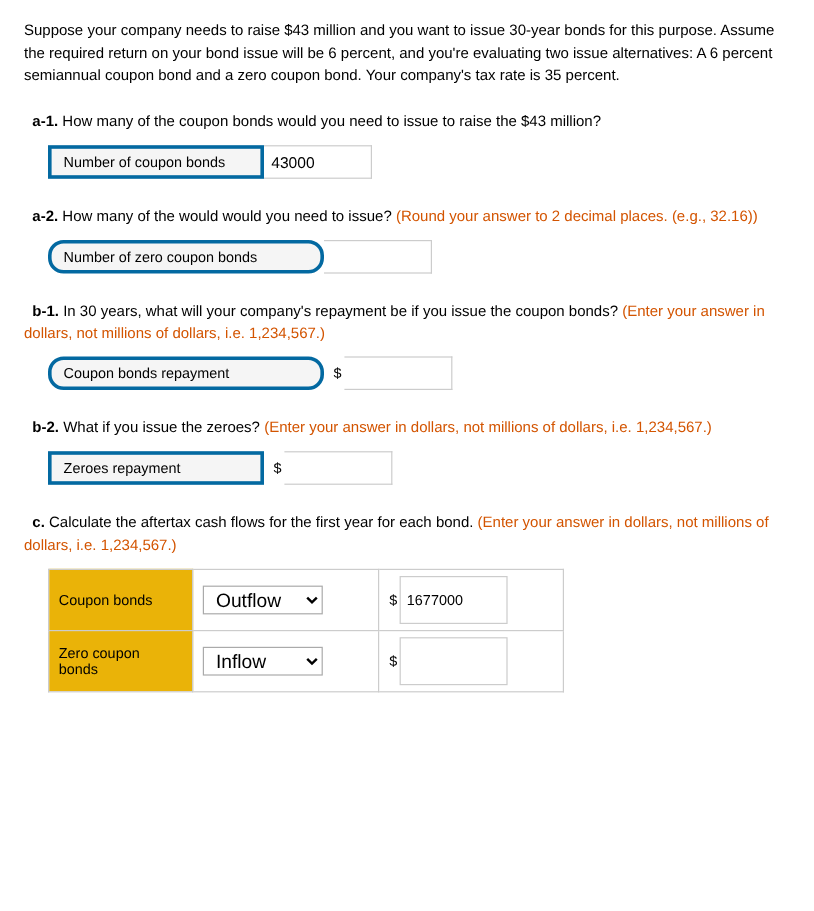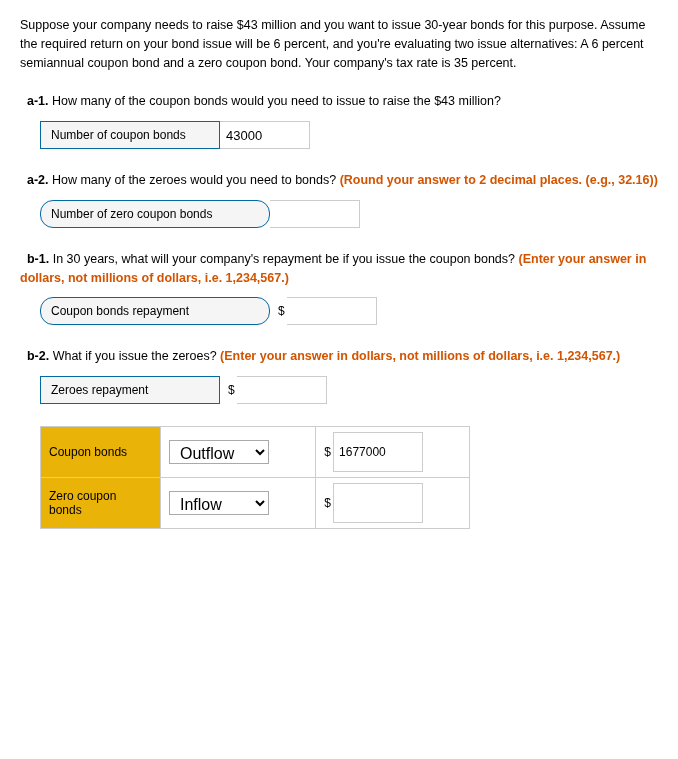--- a/index.html
+++ b/index.html
@@ -28,31 +28,31 @@
       font-size: 12.5px;
       line-height: 1.5;
       margin-bottom: 10px;
     }
     .question-label strong {
       font-weight: bold;
       text-align: right;
     }
     .question-label .bold-orange {
       color: #d35400;
-      font-weight: bold;
+      font-weight: normal;
     }
     .input-row {
       display: flex;
       align-items: center;
       margin-left: 20px;
       margin-top: 6px;
     }
     .field-label {
       background: #f5f5f5;
-      border: 1px solid #0369a1;
+      border: 3px solid #0369a1;
       padding: 5px 10px;
       font-size: 12px;
       min-width: 180px;
       height: 28px;
       display: flex;
       align-items: center;
     }
     .field-label-wide {
       min-width: 230px;
       border-radius: 13px;
@@ -129,21 +129,21 @@
     &nbsp;&nbsp;<strong>a-1.</strong><span> How many of the coupon bonds would you need to issue to raise the $43 million?</span>
   </div>
   <div class="input-row">
     <div class="field-label">Number of coupon bonds</div>
     <input class="field-input" type="text" value="43000" style="">
   </div>
 </div>
 
 <div class="question-block">
   <div class="question-label">
-    &nbsp;&nbsp;<strong>a-2.</strong><span> How many of the zeroes would you need to bonds? </span><span class="bold-orange">(Round your answer to 2 decimal places. (e.g., 32.16))</span>
+    &nbsp;&nbsp;<strong>a-2.</strong><span> How many of the would would you need to issue? </span><span class="bold-orange">(Round your answer to 2 decimal places. (e.g., 32.16))</span>
   </div>
   <div class="input-row">
     <div class="field-label field-label-wide">Number of zero coupon bonds</div>
     <input class="field-input" type="text" style="">
   </div>
 </div>
 
 <div class="question-block">
   <div class="question-label">
     &nbsp;&nbsp;<strong>b-1.</strong><span> In 30 years, what will your company's repayment be if you issue the coupon bonds? </span><span class="bold-orange">(Enter your answer in dollars, not millions of dollars, i.e. 1,234,567.)</span>
@@ -160,20 +160,23 @@
     &nbsp;&nbsp;<strong>b-2.</strong><span> What if you issue the zeroes? </span><span class="bold-orange">(Enter your answer in dollars, not millions of dollars, i.e. 1,234,567.)</span>
   </div>
   <div class="input-row">
     <div class="field-label">Zeroes repayment</div>
     <span class="field-prefix">$</span>
     <input class="field-input" type="text" style="">
   </div>
 </div>
 
 <div class="question-block">
+  <div class="question-label">
+    &nbsp;&nbsp;<strong>c.</strong><span> Calculate the aftertax cash flows for the first year for each bond. </span><span class="bold-orange">(Enter your answer in dollars, not millions of dollars, i.e. 1,234,567.)</span>
+  </div>
   <table class="cash-flow-table">
     <tbody>
         <tr>
       <td>Coupon bonds</td>
       <td>
         <div class="dropdown-cell">
           <select>
             <option>Outflow</option>
             <option>Inflow</option>
           </select>

